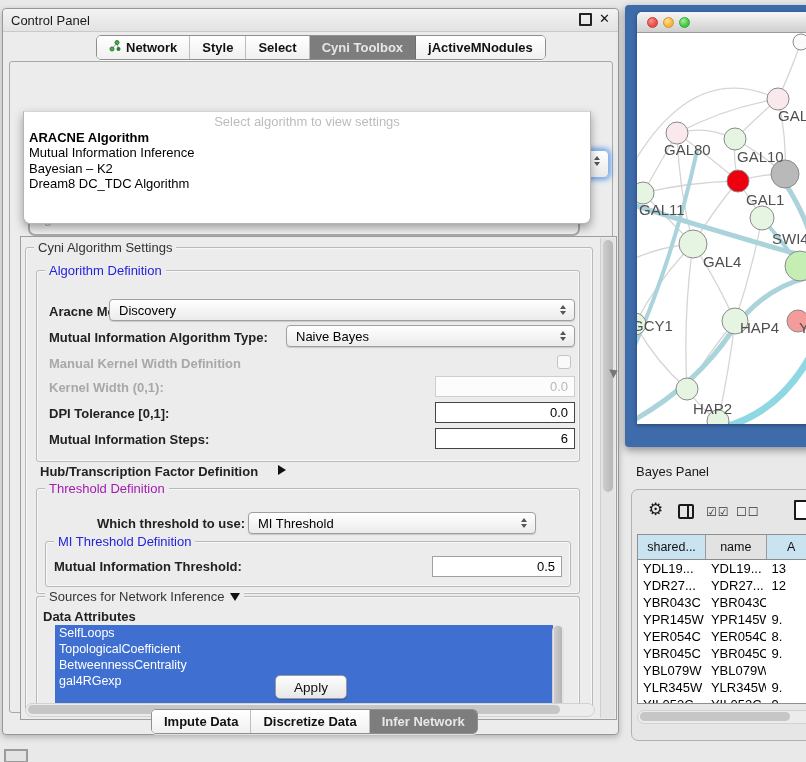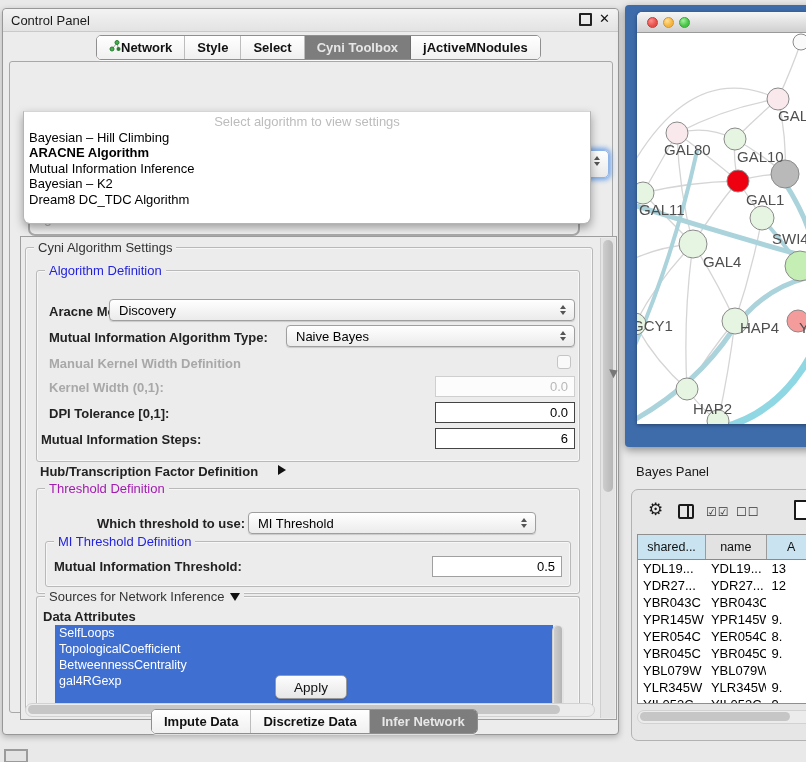--- a/index.html
+++ b/index.html
@@ -12,21 +12,21 @@
     background:linear-gradient(#f3f3f3,#e3e3e3);border-radius:4px 4px 0 0;display:flex;align-items:center}
   .cp-title{font-size:13px;color:#1a1a1a;margin-left:8px}
   .cp-winbtns{position:absolute;right:8px;top:3px;display:flex;gap:7px;align-items:center}
   .float-box{width:9px;height:9px;border:2px solid #222;border-radius:1px}
   .close-x{font-size:13px;font-weight:bold;color:#111;line-height:14px}
   
   .tabgroup{position:absolute;display:flex;border:1px solid #8f8f8f;border-radius:5px;overflow:hidden;
     background:#fff;box-shadow:0 1px 0 rgba(255,255,255,.7)}
   #top-tabs{left:93px;top:26px;height:23px}
   .tab{font-size:13px;font-weight:bold;padding:0 12px;background:linear-gradient(#ffffff,#f0f0f0);
-    color:#111;border-right:1px solid #bdbdbd;display:flex;align-items:center;white-space:nowrap}
+    color:#111;border-right:1px solid #bdbdbd;display:flex;align-items:center;gap:5px;white-space:nowrap}
   .tab:last-child{border-right:none}
   .tab.active{background:#7d7d7d;color:#e7e7e7;border-right-color:#6d6d6d}
   
   #cp-content{position:absolute;left:6px;top:52px;width:604px;height:652px;border:1px solid #a8a8a8;
     border-radius:3px;background:#ececec;box-sizing:border-box}
   
   #bg-combo-focus{position:absolute;left:553px;top:88px;width:44px;height:26px;border:1px solid #8fb4e8;
     border-radius:5px;background:linear-gradient(#fff,#e9e9e9);box-shadow:0 0 5px 2px rgba(90,150,230,.85);z-index:5}
   #bg-combo-table{position:absolute;left:18px;top:138px;width:548px;height:32px;border:2px solid #ababab;
     border-radius:7px;background:#f2f2f2;z-index:5;overflow:hidden}
@@ -155,21 +155,20 @@
           <span class="tri-down"></span>
         </span>
     </div>
     <div id="bg-combo-table">
       <span>gal-filtered sif default node</span>
     </div>
 
     <div id="algo-popup">
       <div class="popup-placeholder">Select algorithm to view settings</div>
       <div id="algo-popup-list">
-          <div class="popup-item">Bayesian – Hill Climbing</div>
           <div class="popup-item bold">ARACNE Algorithm</div>
           <div class="popup-item">Mutual Information Inference</div>
           <div class="popup-item">Bayesian – K2</div>
           <div class="popup-item">Dream8 DC_TDC Algorithm</div>
         </div>
     </div>
 
     <div id="settings-viewport">
 
       <div class="groupbox" id="cyni-group" style="left:4px;top:10px;width:566px;height:462px">
@@ -202,21 +201,21 @@
 
           <span class="flabel dis" style="left:12px;top:85px">Manual Kernel Width Definition</span>
           <span class="checkbox" style="right:8px;top:84px"></span>
 
           <span class="flabel dis" style="left:12px;top:109px">Kernel Width (0,1):</span>
           <input class="tfield disf" style="left: 398px; right: 4px; top: 105px; width: 140px;" readonly="" value="0.0">
 
           <span class="flabel" style="left:12px;top:135px">DPI Tolerance [0,1]:</span>
           <input class="tfield" style="left: 398px; top: 131px; width: 140px;" readonly="" value="0.0">
 
-          <span class="flabel" style="left:4px;top:161px">Mutual Information Steps:</span>
+          <span class="flabel" style="left:12px;top:161px">Mutual Information Steps:</span>
           <input class="tfield" style="left: 398px; top: 157px; width: 140px;" readonly="" value="6">
         </div>
 
         <span class="flabel" style="left:14px;top:216px;font-weight:bold">Hub/Transcription Factor Definition</span>
         <span class="tri-right" style="position:absolute;left:252px;top:217px"></span>
 
         <div class="groupbox" style="left:10px;top:240px;width:542px;height:104px">
           <span class="group-title title-green">
               <span class="t">Threshold Definition</span>
             </span>

